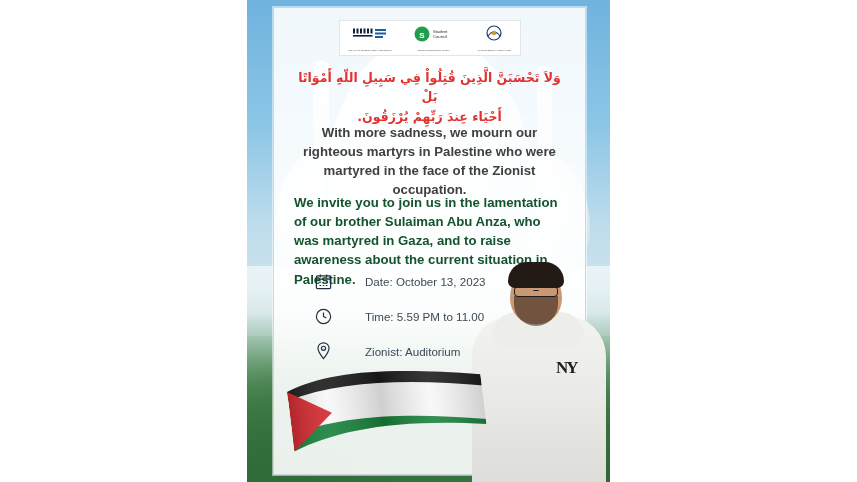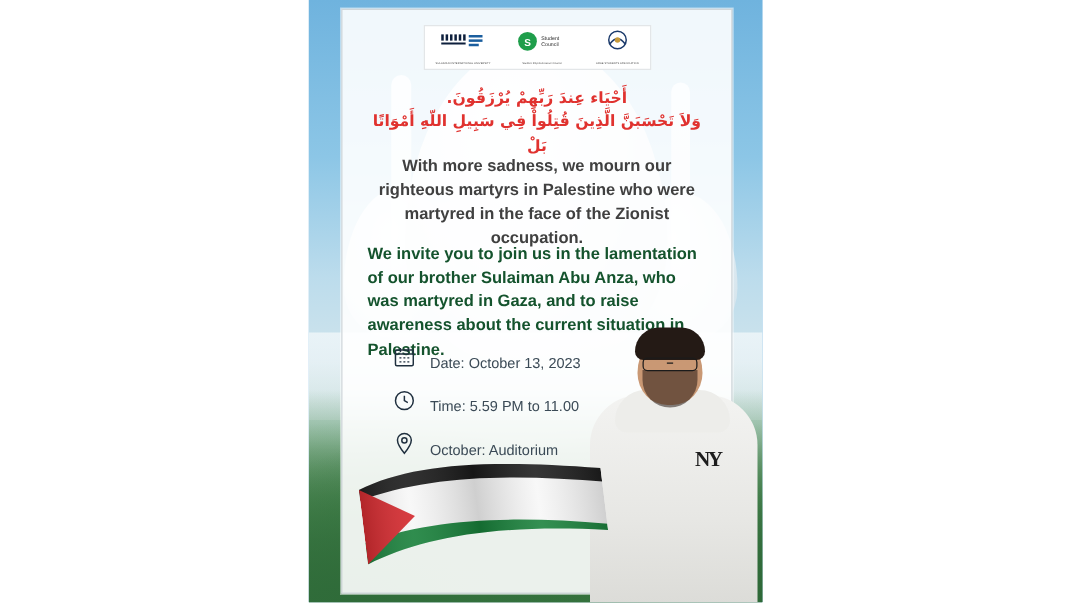--- a/index.html
+++ b/index.html
@@ -198,23 +198,24 @@
 
   
   .details {
     position: absolute;
     left: 38px;
     top: 258px;
     width: 240px;
   }
   .detail-row {
     display: flex;
-    align-items: flex-end;
+    align-items: center;
     height: 31px;
     margin-bottom: 4px;
+    gap: 21px;
   }
   .detail-icon {
     width: 22px;
     height: 24px;
     flex: 0 0 22px;
     margin-right: 10px;
     display: flex;
     align-items: center;
     justify-content: center;
     color: #1b2a3a;
@@ -382,22 +383,22 @@
               <path d="M14 11 Q20 3 26 11" fill="none" stroke="#1b3a6b" stroke-width="1.2"></path>
               <circle cx="20" cy="8" r="2.2" fill="#c79a3a"></circle>
             </svg>
           </span>
           <span class="logo-caption">ARAB STUDENTS ASSOCIATION</span>
         </div>
 
       </div>
 
       <div class="verse">
+        <div>وَلاَ تَحْسَبَنَّ الَّذِينَ قُتِلُواْ فِي سَبِيلِ اللّهِ أَمْوَاتًا بَلْ</div>
         <div>أَحْيَاء عِندَ رَبِّهِمْ يُرْزَقُونَ.</div>
-        <div>وَلاَ تَحْسَبَنَّ الَّذِينَ قُتِلُواْ فِي سَبِيلِ اللّهِ أَمْوَاتًا بَلْ</div>
       </div>
 
       <div class="para-dark">With more sadness, we mourn our righteous martyrs in Palestine who were martyred in the face of the Zionist occupation.</div>
 
       <div class="para-green">We invite you to join us in the lamentation of our brother Sulaiman Abu Anza, who was martyred in Gaza, and to raise awareness about the current situation in Palestine.</div>
 
       <div class="details">
 
         <div class="detail-row">
           <span class="detail-icon">
@@ -420,21 +421,21 @@
           <span class="detail-text">Time: 5.59 PM to 11.00</span>
         </div>
 
         <div class="detail-row">
           <span class="detail-icon">
             <svg width="19" height="21" viewBox="0 0 24 26" fill="none" stroke="#20303f" stroke-width="1.5">
               <path d="M12 2c-4 0-7 3-7 6.6C5 13.5 12 22 12 22s7-8.5 7-13.4C19 5 16 2 12 2z"></path>
               <circle cx="12" cy="9" r="2.6"></circle>
             </svg>
           </span>
-          <span class="detail-text">October: Auditorium</span>
+          <span class="detail-text">Zionist: Auditorium</span>
         </div>
 
       </div>
 
     </div>
 
     <div class="person">
       <div class="body"></div>
       <div class="hood"></div>
       <div class="head"></div>

